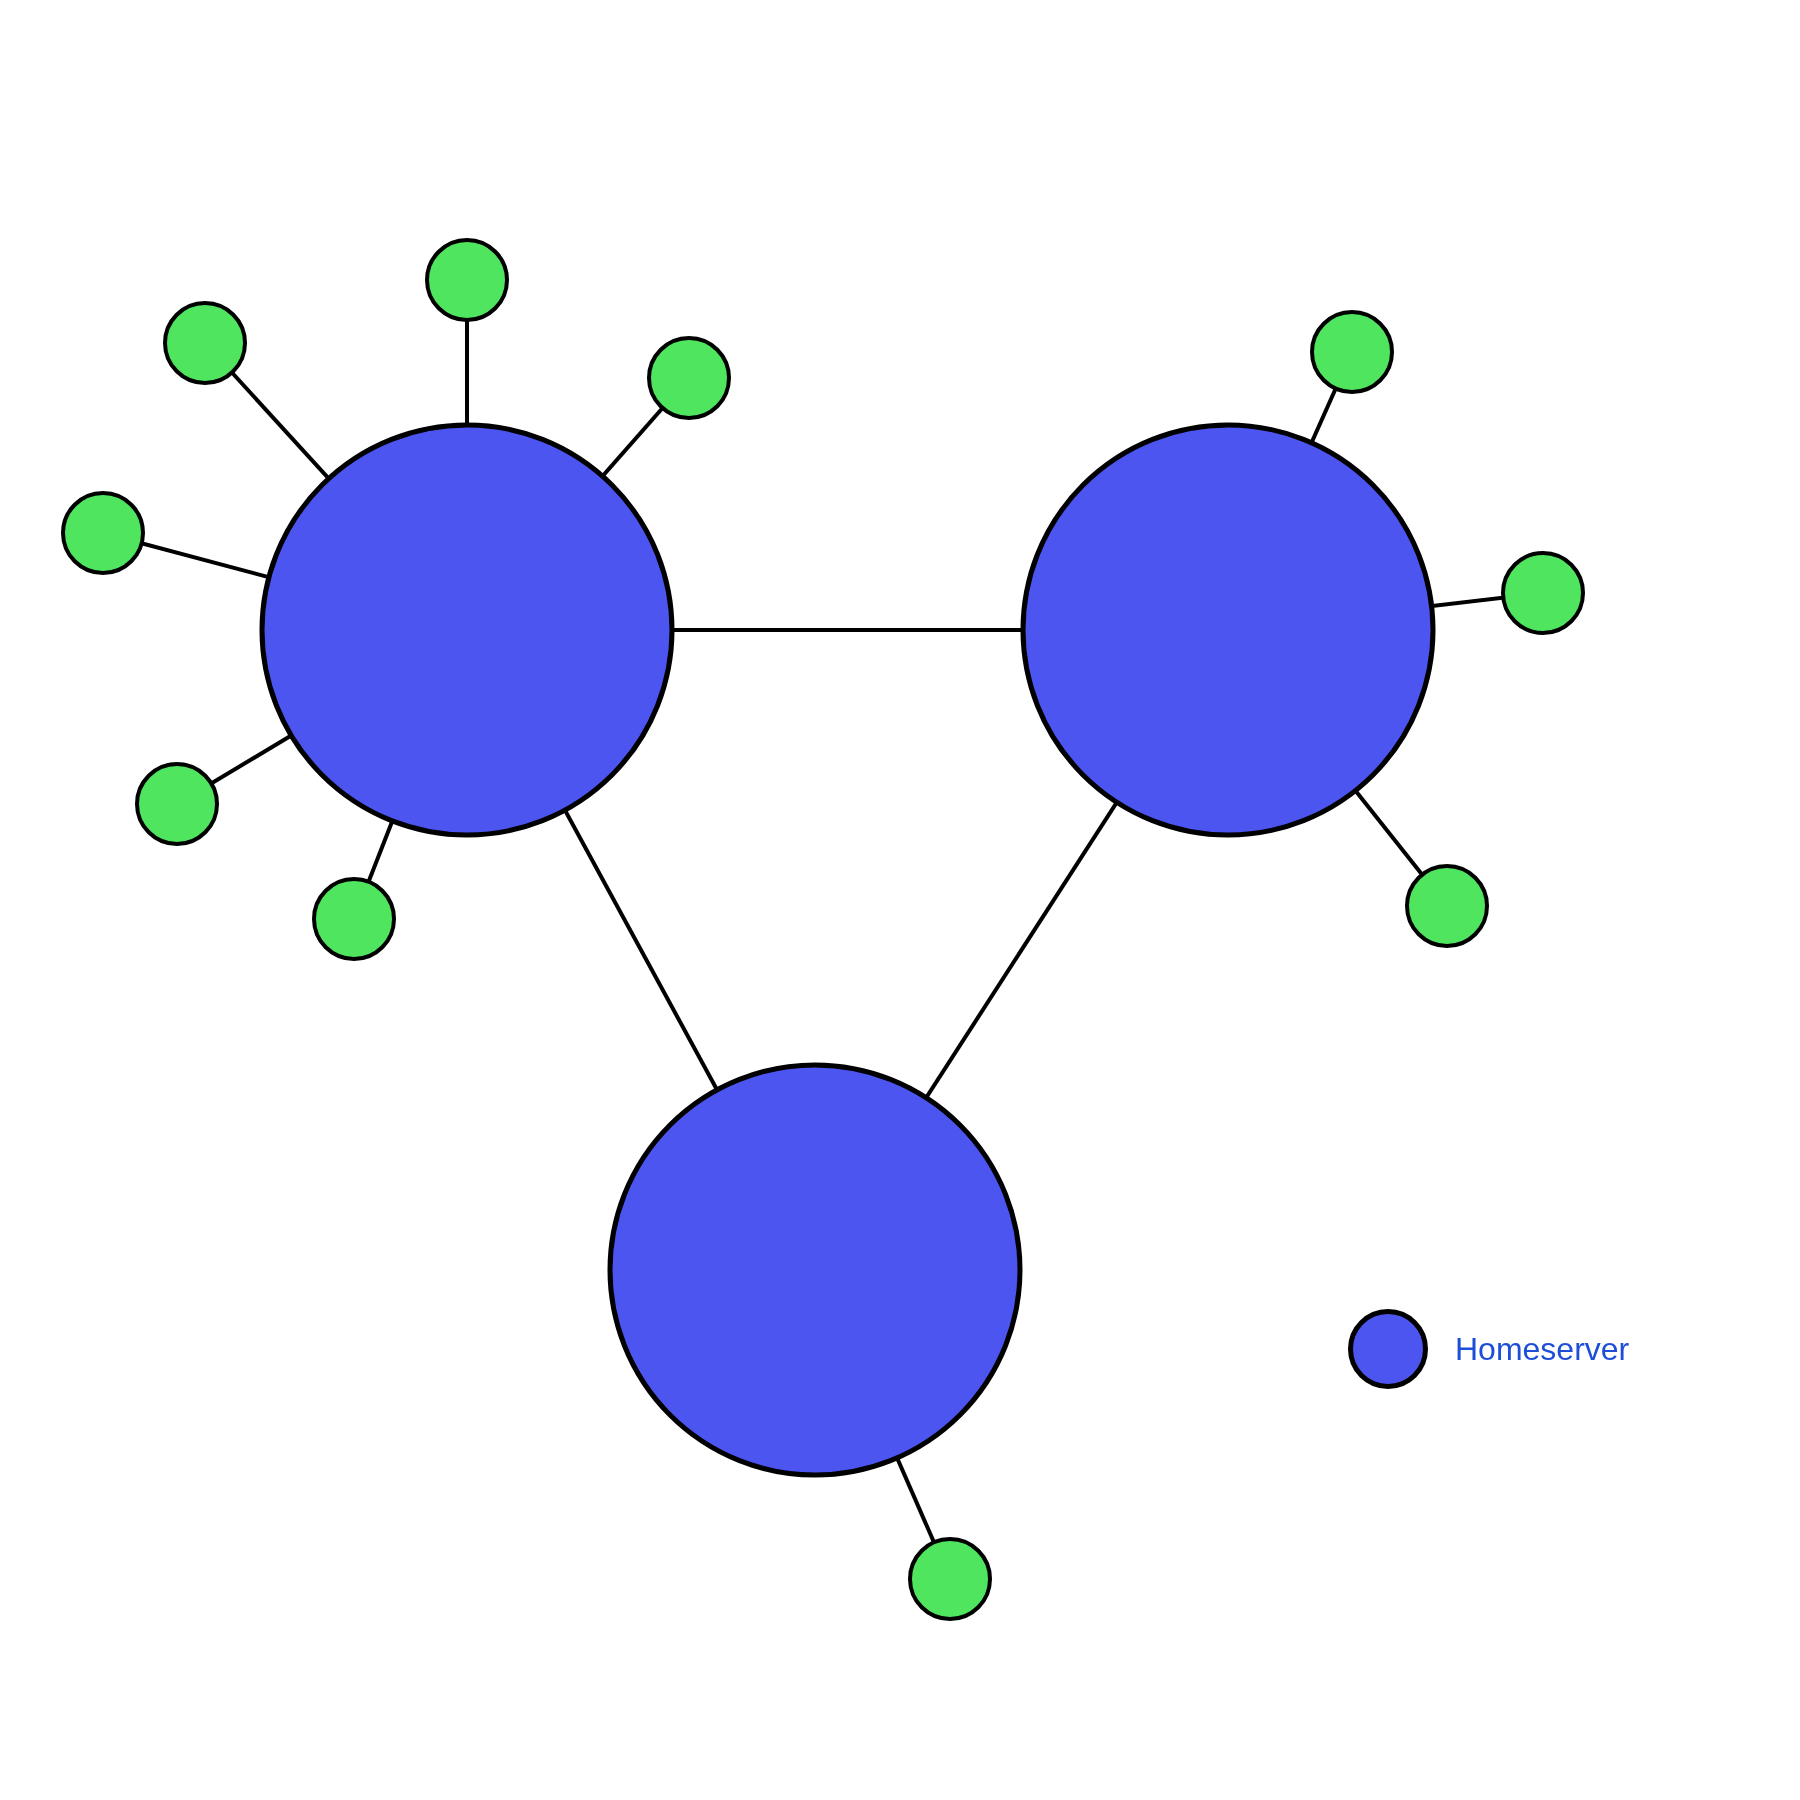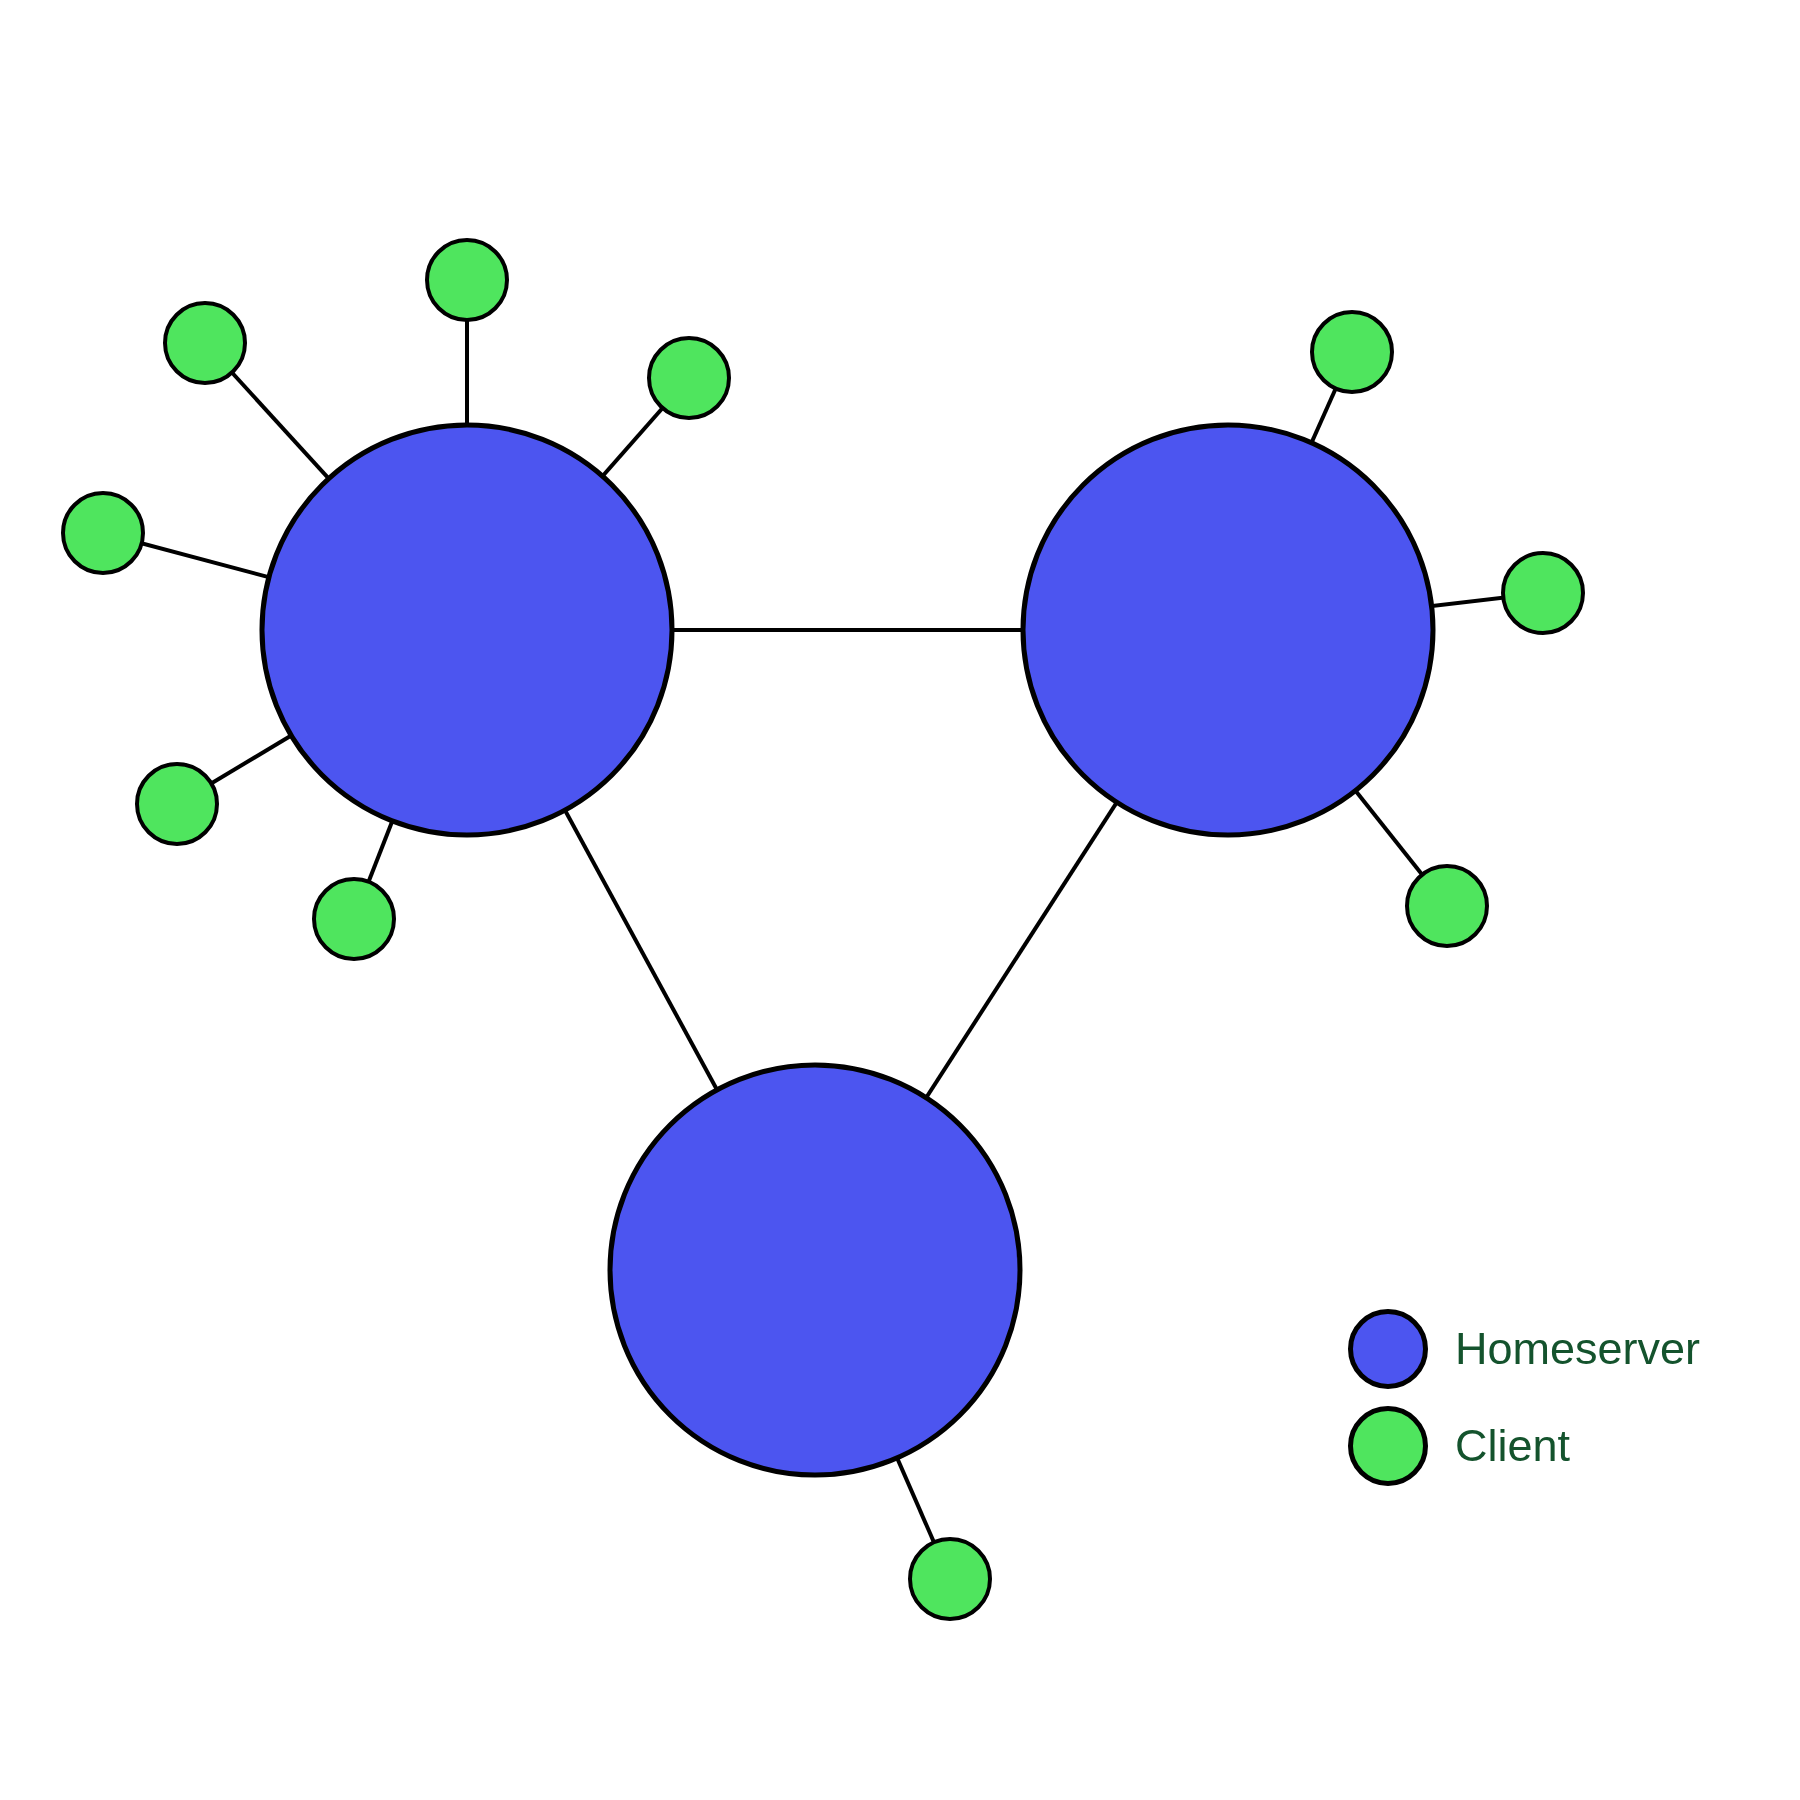--- a/index.html
+++ b/index.html
@@ -39,23 +39,23 @@
   .swatch {
     width: 80px;
     height: 80px;
     border: 5px solid #000;
     border-radius: 50%;
     box-sizing: border-box;
     flex: 0 0 auto;
   }
   .legend-label {
     margin-left: 27px;
-    font-size: 45px;
+    font-size: 32px;
     line-height: 80px;
-    color: #14532d;
+    color: #1d4ed8;
   }
 </style>
 </head>
 <body>
 
 <div class="canvas">
   <svg id="graph" viewBox="0 0 1800 1800" xmlns="http://www.w3.org/2000/svg">
       <line x1="467" y1="630" x2="1228" y2="630" stroke="#000000" stroke-width="4"></line>
       <line x1="467" y1="630" x2="815" y2="1270" stroke="#000000" stroke-width="4"></line>
       <line x1="1228" y1="630" x2="815" y2="1270" stroke="#000000" stroke-width="4"></line>
@@ -82,18 +82,14 @@
       <circle cx="1543" cy="593" r="40" fill="#4fe55e" stroke="#000000" stroke-width="4"></circle>
       <circle cx="1447" cy="906" r="40" fill="#4fe55e" stroke="#000000" stroke-width="4"></circle>
       <circle cx="950" cy="1579" r="40" fill="#4fe55e" stroke="#000000" stroke-width="4"></circle>
     </svg>
 
   <div class="legend">
     <div class="legend-row">
       <span class="swatch" style="background-color: rgb(76, 85, 240);"></span>
       <span class="legend-label">Homeserver</span>
     </div>
-    <div class="legend-row">
-      <span class="swatch" style="background-color: rgb(79, 229, 94);"></span>
-      <span class="legend-label">Client</span>
-    </div>
   </div>
 </div>
 
 </body></html>

